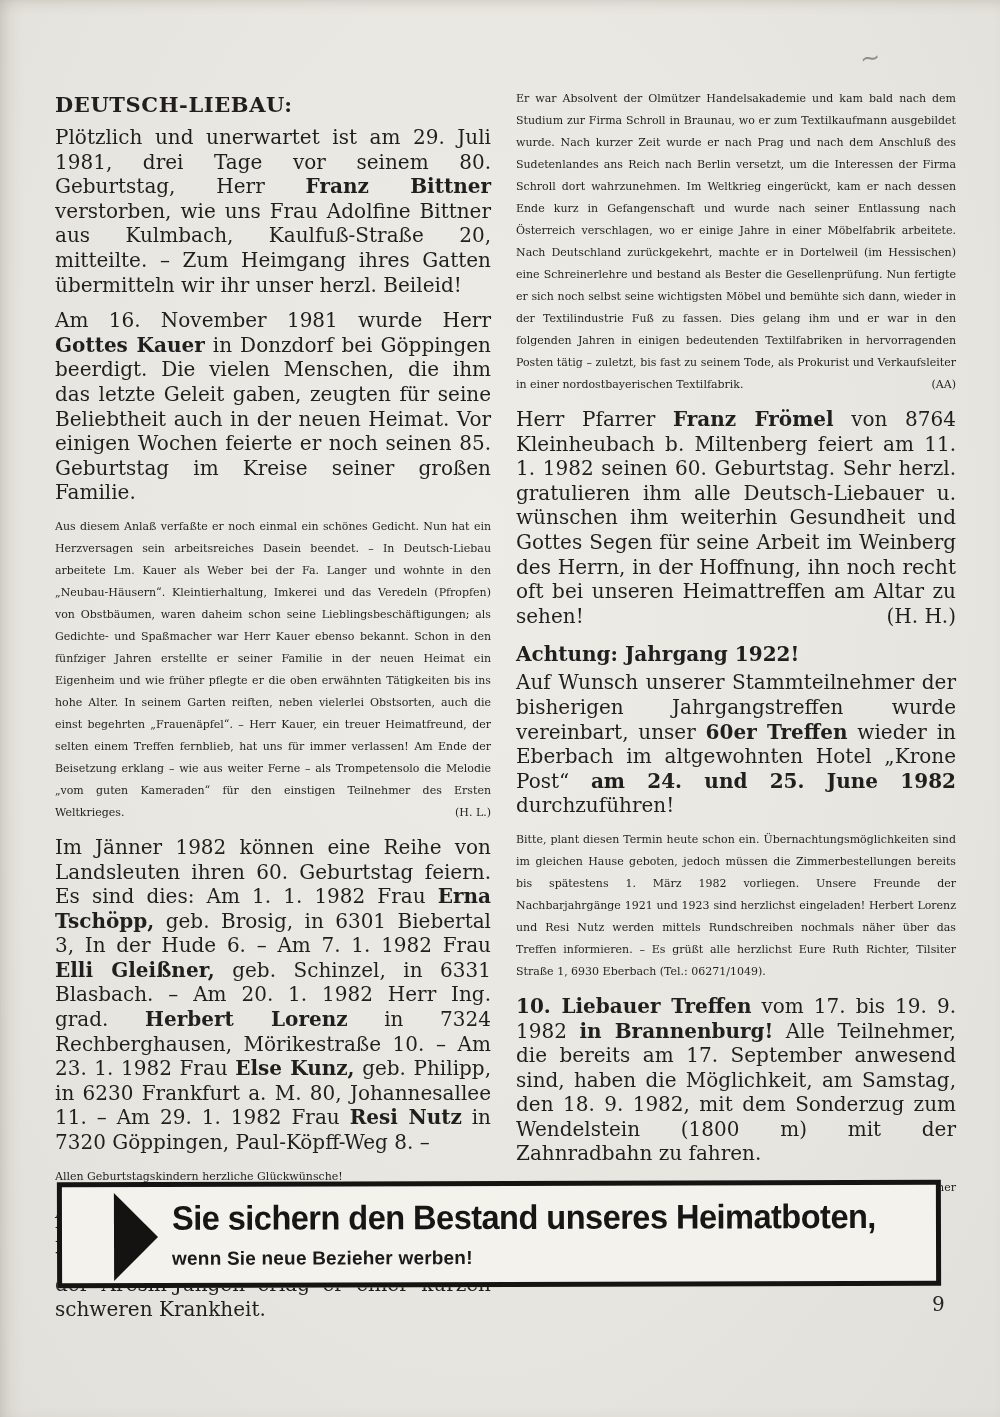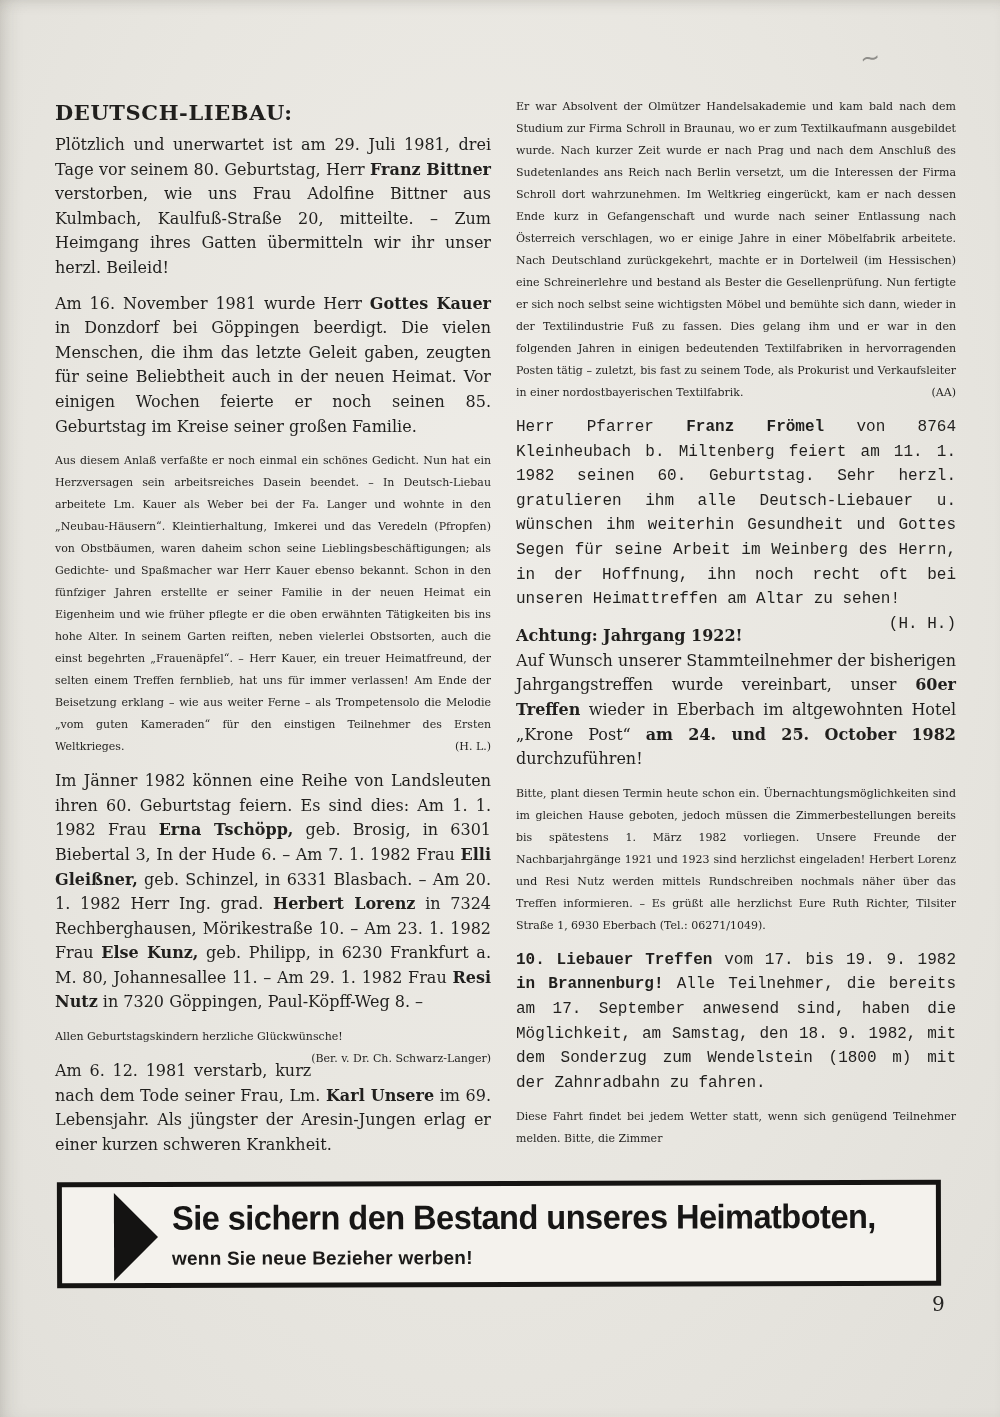--- a/index.html
+++ b/index.html
@@ -5,33 +5,33 @@
   html,body{margin:0;padding:0;}
   .page{
     position:relative;
     width:1000px;height:1417px;
     background:radial-gradient(ellipse at 48% 38%, #eeece7 0%, #e8e6e0 55%, #e1dfd9 100%);
     box-shadow:inset 14px 0 22px -14px rgba(60,55,45,.25), inset 0 10px 18px -12px rgba(60,55,45,.18);
     font-family:"DejaVu Serif", serif;
     color:#201f1d;
     overflow:hidden;
   }
-  .col{position:absolute;top:96px;text-align:justify;}
+  .col{position:absolute;top:88px;text-align:justify;}
   .col-left{left:55px;width:436px;}
   .col-right{left:516px;width:440px;}
   .col h2{
     font-size:21px;letter-spacing:.6px;margin:4px 0 8px;font-weight:bold;
   }
   .col h3{
-    font-size:16px;margin:14px 0 4px;font-weight:bold;text-align:left;
+    font-size:20px;margin:14px 0 4px;font-weight:bold;text-align:left;
   }
   .col p{margin:0 0 11px;}
-  .body{font-size:16px;line-height:24.6px;}
+  .body{font-size:20px;line-height:24.6px;}
   .small{font-size:11px;line-height:22px;}
-  .mt{margin-top:16px;font-family:Liberation Mono, monospace;}
+  .mt{margin-top:16px;}
   .pull-right{float:right;}
   b{font-weight:bold;}
 
   .scan-mark{
     position:absolute;left:860px;top:44px;color:#8f8e8a;font-size:24px;
     transform:rotate(-8deg);font-family:"DejaVu Sans",sans-serif;
   }
 
   .banner{
     position:absolute;left:57px;top:1181px;width:884px;height:106px;
@@ -72,21 +72,21 @@
     <p class="small">Aus diesem Anlaß verfaßte er noch einmal ein schönes Gedicht. Nun hat ein Herzversagen sein arbeitsreiches Dasein beendet. – In Deutsch-Liebau arbeitete Lm. Kauer als Weber bei der Fa. Langer und wohnte in den „Neubau-Häusern“. Kleintierhaltung, Imkerei und das Veredeln (Pfropfen) von Obstbäumen, waren daheim schon seine Lieblingsbeschäftigungen; als Gedichte- und Spaßmacher war Herr Kauer ebenso bekannt. Schon in den fünfziger Jahren erstellte er seiner Familie in der neuen Heimat ein Eigenheim und wie früher pflegte er die oben erwähnten Tätigkeiten bis ins hohe Alter. In seinem Garten reiften, neben vielerlei Obstsorten, auch die einst begehrten „Frauenäpfel“. – Herr Kauer, ein treuer Heimatfreund, der selten einem Treffen fernblieb, hat uns für immer verlassen! Am Ende der Beisetzung erklang – wie aus weiter Ferne – als Trompetensolo die Melodie „vom guten Kameraden“ für den einstigen Teilnehmer des Ersten Weltkrieges. <span class="pull-right">(H. L.)</span></p>
     <p class="body">Im Jänner 1982 können eine Reihe von Landsleuten ihren 60. Geburtstag feiern. Es sind dies: Am 1. 1. 1982 Frau <b>Erna Tschöpp,</b> geb. Brosig, in 6301 Biebertal 3, In der Hude 6. – Am 7. 1. 1982 Frau <b>Elli Gleißner,</b> geb. Schinzel, in 6331 Blasbach. – Am 20. 1. 1982 Herr Ing. grad. <b>Herbert Lorenz</b> in 7324 Rechberghausen, Mörikestraße 10. – Am 23. 1. 1982 Frau <b>Else Kunz,</b> geb. Philipp, in 6230 Frankfurt a. M. 80, Johannesallee 11. – Am 29. 1. 1982 Frau <b>Resi Nutz</b> in 7320 Göppingen, Paul-Köpff-Weg 8. –</p>
     <p class="small">Allen Geburtstagskindern herzliche Glückwünsche! <span class="pull-right">(Ber. v. Dr. Ch. Schwarz-Langer)</span></p>
     <p class="body">Am 6. 12. 1981 verstarb, kurz nach dem Tode seiner Frau, Lm. <b>Karl Unsere</b> im 69. Lebensjahr. Als jüngster der Aresin-Jungen erlag er einer kurzen schweren Krankheit.</p>
   </div>
 
   <div class="col col-right">
     <p class="small">Er war Absolvent der Olmützer Handelsakademie und kam bald nach dem Studium zur Firma Schroll in Braunau, wo er zum Textilkaufmann ausgebildet wurde. Nach kurzer Zeit wurde er nach Prag und nach dem Anschluß des Sudetenlandes ans Reich nach Berlin versetzt, um die Interessen der Firma Schroll dort wahrzunehmen. Im Weltkrieg eingerückt, kam er nach dessen Ende kurz in Gefangenschaft und wurde nach seiner Entlassung nach Österreich verschlagen, wo er einige Jahre in einer Möbelfabrik arbeitete. Nach Deutschland zurückgekehrt, machte er in Dortelweil (im Hessischen) eine Schreinerlehre und bestand als Bester die Gesellenprüfung. Nun fertigte er sich noch selbst seine wichtigsten Möbel und bemühte sich dann, wieder in der Textilindustrie Fuß zu fassen. Dies gelang ihm und er war in den folgenden Jahren in einigen bedeutenden Textilfabriken in hervorragenden Posten tätig – zuletzt, bis fast zu seinem Tode, als Prokurist und Verkaufsleiter in einer nordostbayerischen Textilfabrik. <span class="pull-right">(AA)</span></p>
     <p class="body mt">Herr Pfarrer <b>Franz Frömel</b> von 8764 Kleinheubach b. Miltenberg feiert am 11. 1. 1982 seinen 60. Geburtstag. Sehr herzl. gratulieren ihm alle Deutsch-Liebauer u. wünschen ihm weiterhin Gesundheit und Gottes Segen für seine Arbeit im Weinberg des Herrn, in der Hoffnung, ihn noch recht oft bei unseren Heimattreffen am Altar zu sehen! <span class="pull-right">(H. H.)</span></p>
     <h3>Achtung: Jahrgang 1922!</h3>
-    <p class="body">Auf Wunsch unserer Stammteilnehmer der bisherigen Jahrgangstreffen wurde vereinbart, unser <b>60er Treffen</b> wieder in Eberbach im altgewohnten Hotel „Krone Post“ <b>am 24. und 25. October 1982</b> durchzuführen!</p>
+    <p class="body">Auf Wunsch unserer Stammteilnehmer der bisherigen Jahrgangstreffen wurde vereinbart, unser <b>60er Treffen</b> wieder in Eberbach im altgewohnten Hotel „Krone Post“ <b>am 24. und 25. June 1982</b> durchzuführen!</p>
     <p class="small">Bitte, plant diesen Termin heute schon ein. Übernachtungsmöglichkeiten sind im gleichen Hause geboten, jedoch müssen die Zimmerbestellungen bereits bis spätestens 1. März 1982 vorliegen. Unsere Freunde der Nachbarjahrgänge 1921 und 1923 sind herzlichst eingeladen! Herbert Lorenz und Resi Nutz werden mittels Rundschreiben nochmals näher über das Treffen informieren. – Es grüßt alle herzlichst Eure Ruth Richter, Tilsiter Straße 1, 6930 Eberbach (Tel.: 06271/1049).</p>
     <p class="body mt"><b>10. Liebauer Treffen</b> vom 17. bis 19. 9. 1982 <b>in Brannenburg!</b> Alle Teilnehmer, die bereits am 17. September anwesend sind, haben die Möglichkeit, am Samstag, den 18. 9. 1982, mit dem Sonderzug zum Wendelstein (1800 m) mit der Zahnradbahn zu fahren.</p>
     <p class="small">Diese Fahrt findet bei jedem Wetter statt, wenn sich genügend Teilnehmer melden. Bitte, die Zimmer</p>
   </div>
 
   <div class="banner">
     <div class="banner-arrow"></div>
     <div class="banner-text">
       <div class="banner-headline">Sie sichern den Bestand unseres Heimatboten,</div>
       <div class="banner-subline">wenn Sie neue Bezieher werben!</div>

